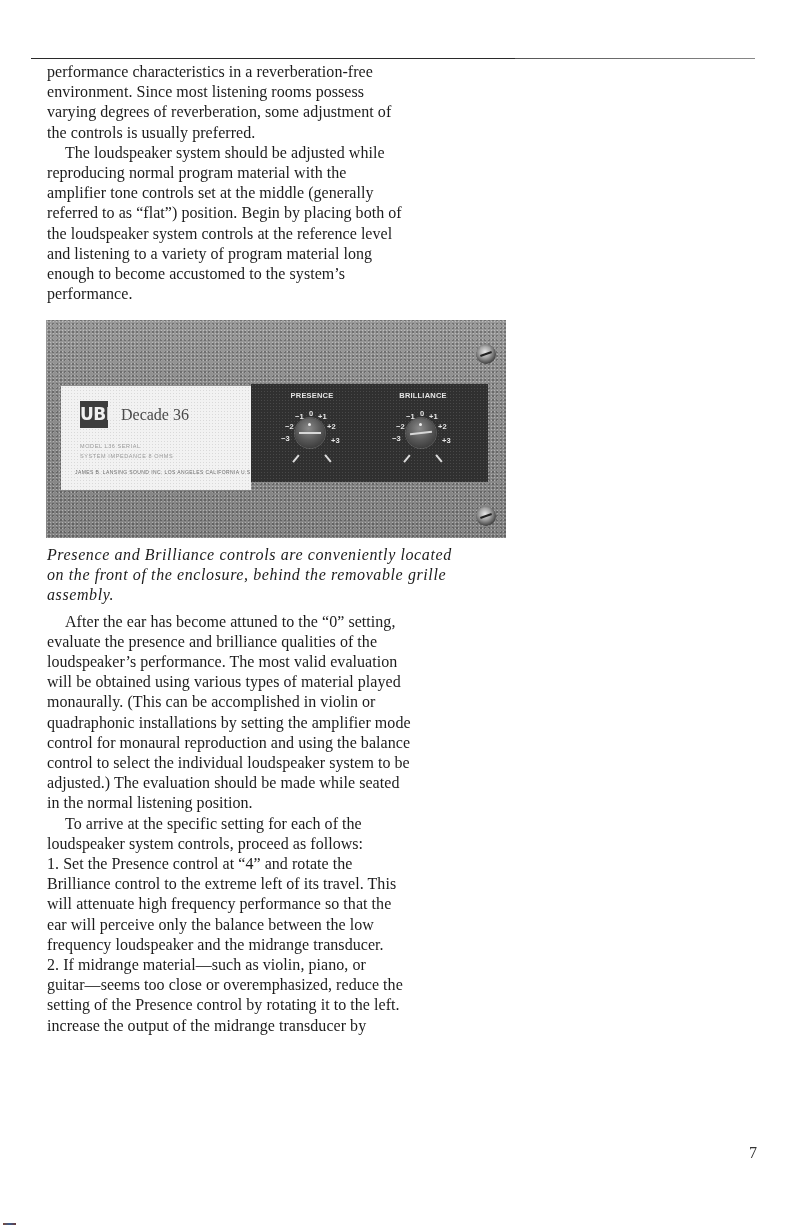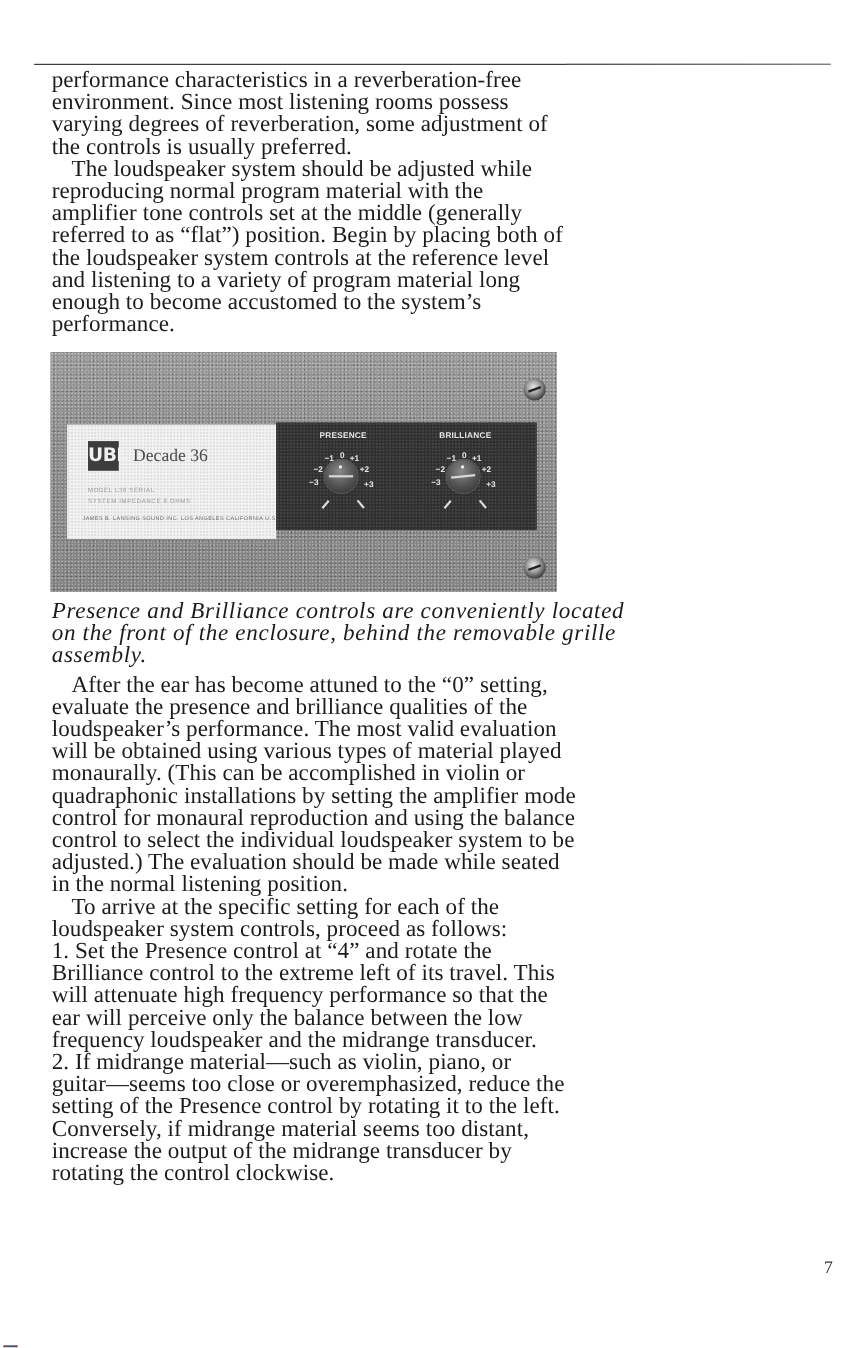--- a/index.html
+++ b/index.html
@@ -28,21 +28,21 @@
       right: 0;
       top: 0;
       width: 240px;
       height: 1px;
       background: linear-gradient(to right, #555, #888);
     }
     .column {
       position: absolute;
       left: 47px;
       width: 470px;
-      font-size: 21px;
+      font-size: 16px;
       line-height: 20.2px;
       letter-spacing: 0.05px;
     }
     .column p {
       margin: 0;
       white-space: pre;
     }
     .block-a { top: 62px; }
     .block-b { top: 545px; }
     .indent { padding-left: 18px; }
@@ -322,19 +322,17 @@
   <p class="indent">To arrive at the specific setting for each of the</p>
   <p>loudspeaker system controls, proceed as follows:</p>
   <p>1. Set the Presence control at “4” and rotate the</p>
   <p>Brilliance control to the extreme left of its travel. This</p>
   <p>will attenuate high frequency performance so that the</p>
   <p>ear will perceive only the balance between the low</p>
   <p>frequency loudspeaker and the midrange transducer.</p>
   <p>2. If midrange material—such as violin, piano, or</p>
   <p>guitar—seems too close or overemphasized, reduce the</p>
   <p>setting of the Presence control by rotating it to the left.</p>
-  <p>Conversely, if midrange material seems too distant,</p>
   <p>increase the output of the midrange transducer by</p>
-  <p>rotating the control clockwise.</p>
 </div>
 
 <div class="page-number">7</div>
 <div class="corner-mark"></div>
 
 </body></html>

